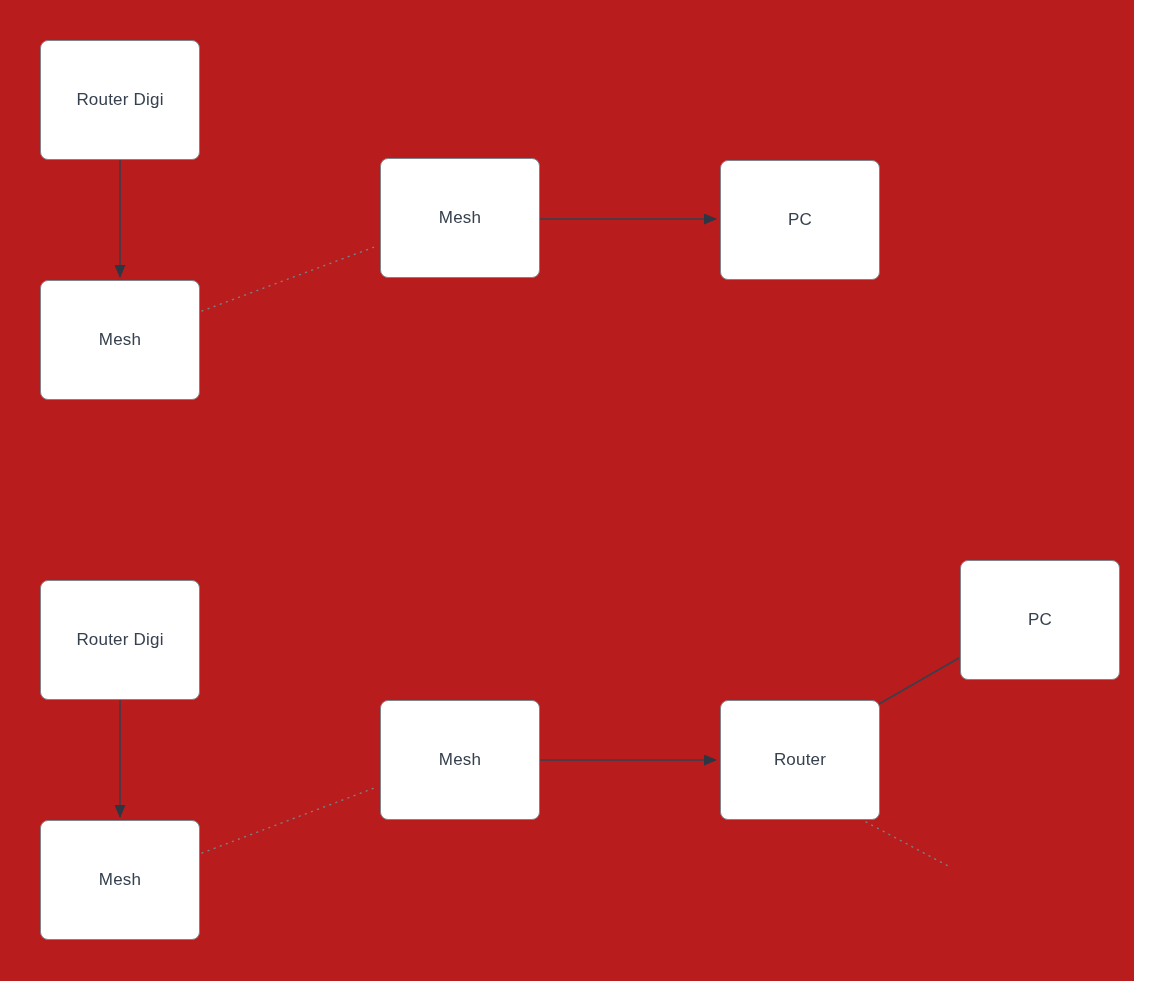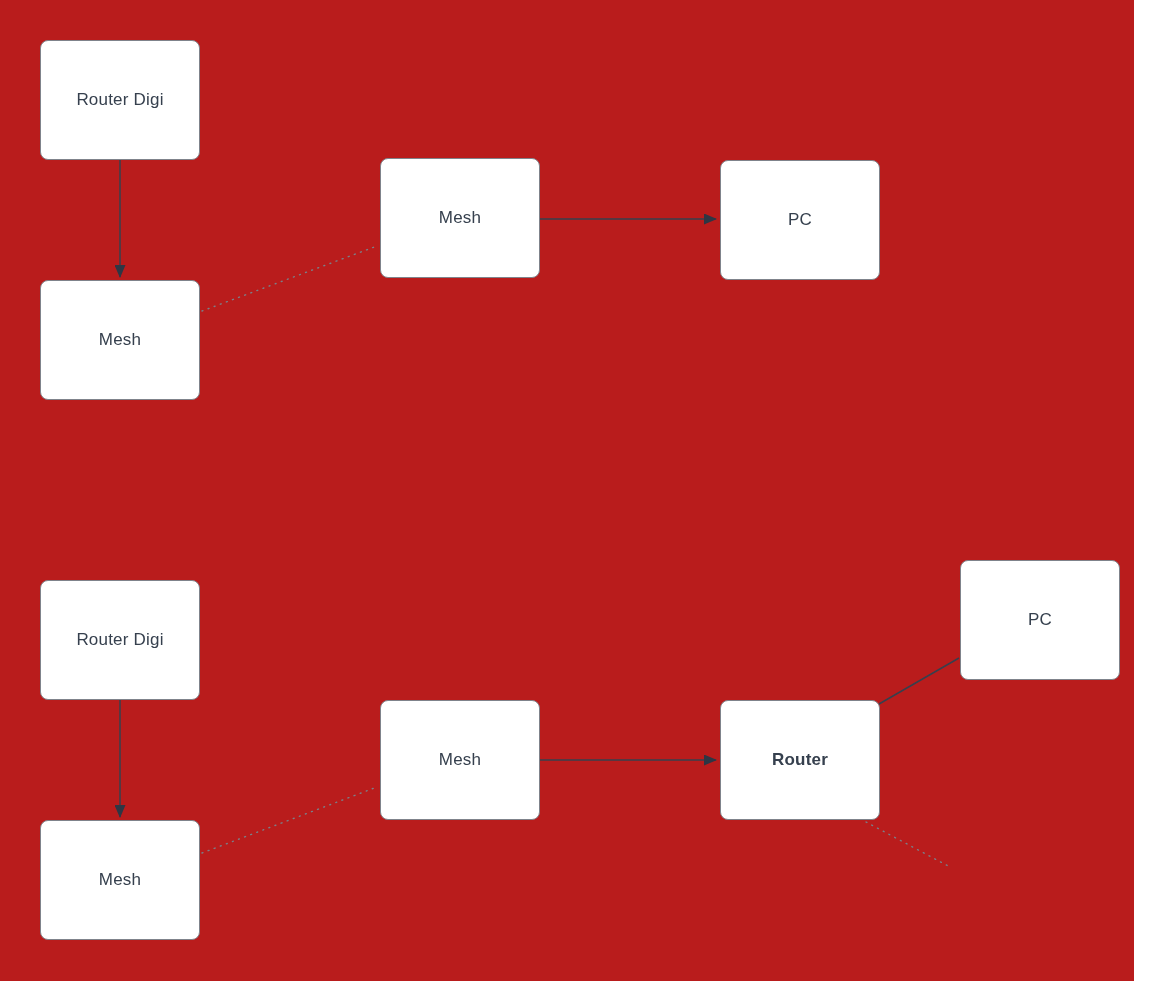--- a/index.html
+++ b/index.html
@@ -42,21 +42,21 @@
     border: 1px dotted #b9bdc4;
   }
   
   #n0 { left: 40px;  top: 40px;  }
   #n1 { left: 40px;  top: 280px; }
   #n2 { left: 380px; top: 158px; }
   #n3 { left: 720px; top: 160px; }
   #n4 { left: 40px;  top: 580px; }
   #n5 { left: 40px;  top: 820px; }
   #n6 { left: 380px; top: 700px; }
-  #n7 { left: 720px; top: 700px; font-weight: bold; }
+  #n7 { left: 720px; top: 700px; }
   #n8 { left: 960px; top: 560px; }
   #n9 { left: 960px; top: 820px; }
 
   .edge-solid {
     stroke: #36404e;
     stroke-width: 1.5;
     fill: none;
   }
   .edge-dotted {
     stroke: #7a8089;

